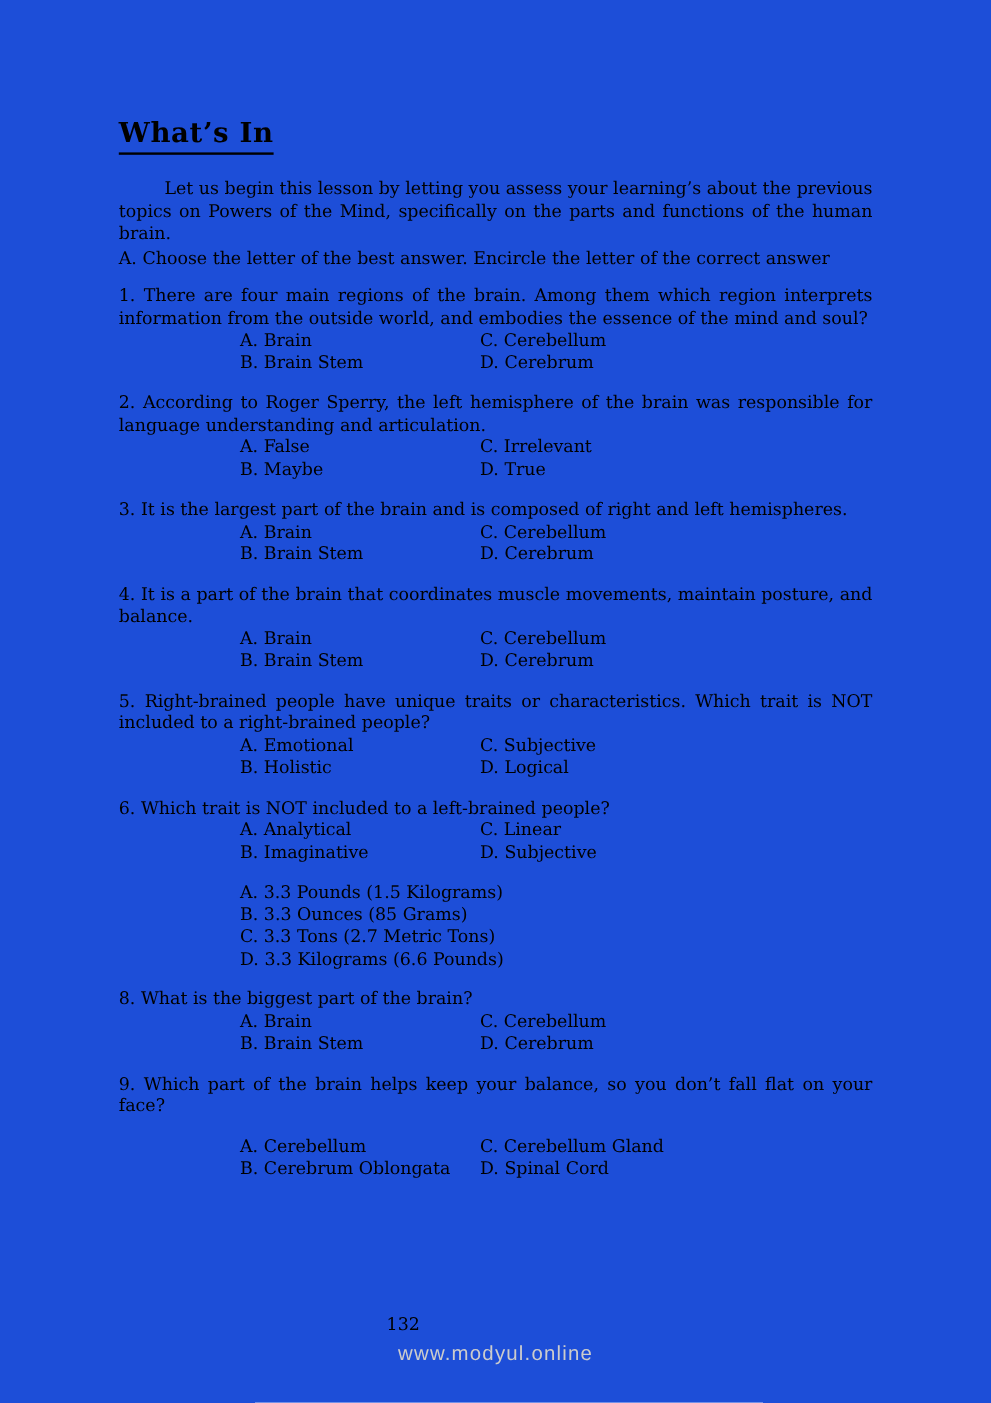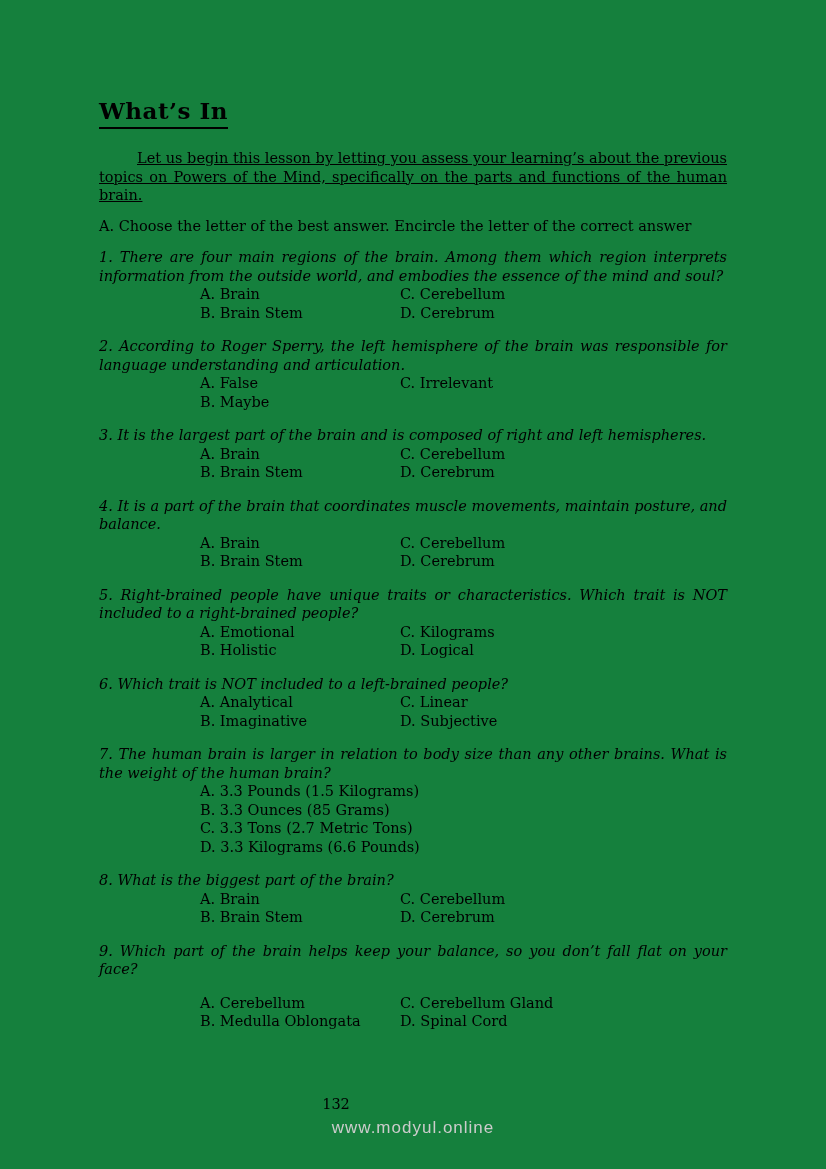--- a/index.html
+++ b/index.html
@@ -4,21 +4,21 @@
 <style>
   html, body {
     margin: 0;
     padding: 0;
     background: #ffffff;
   }
   .page {
     position: relative;
     width: 826px;
     height: 1169px;
-    background: #15803d;
+    background: #1d4ed8;
     color: #000000;
     font-family: "DejaVu Serif", "Liberation Serif", serif;
     font-size: 14.5px;
     line-height: 18.5px;
     overflow: hidden;
   }
   .content {
     position: absolute;
     left: 99px;
     top: 97px;
@@ -30,35 +30,33 @@
     font-weight: bold;
     margin: 0 0 20px 0;
     letter-spacing: 0.5px;
   }
   h1.page-title span {
     display: inline-block;
     border-bottom: 2.5px solid #000;
     padding-bottom: 2px;
   }
   p.intro {
-    margin: 0 0 12px 0;
+    margin: 0 0 2px 0;
     text-indent: 38px;
     text-align: justify;
-    text-decoration: underline;
   }
   p.direction {
     margin: 0 0 13px 0;
   }
   .question {
     margin: 0 0 15px 0;
   }
   .qtext {
     margin: 0;
     text-align: justify;
-    font-style: italic;
   }
   .options {
     margin: 0;
     padding-left: 101px;
   }
   .options.two-col {
     display: grid;
     grid-template-columns: 200px auto;
   }
   .options .opt {
@@ -108,20 +106,21 @@
         <span class="opt">D. Cerebrum</span>
       </div>
     </div>
 
     <div class="question">
       <p class="qtext">2. According to Roger Sperry, the left hemisphere of the brain was responsible for language understanding and articulation.</p>
       <div class="options two-col">
         <span class="opt">A. False</span>
         <span class="opt">C. Irrelevant</span>
         <span class="opt">B. Maybe</span>
+        <span class="opt">D. True</span>
       </div>
     </div>
 
     <div class="question">
       <p class="qtext">3. It is the largest part of the brain and is composed of right and left hemispheres.</p>
       <div class="options two-col">
         <span class="opt">A. Brain</span>
         <span class="opt">C. Cerebellum</span>
         <span class="opt">B. Brain Stem</span>
         <span class="opt">D. Cerebrum</span>
@@ -135,38 +134,37 @@
         <span class="opt">C. Cerebellum</span>
         <span class="opt">B. Brain Stem</span>
         <span class="opt">D. Cerebrum</span>
       </div>
     </div>
 
     <div class="question">
       <p class="qtext">5. Right-brained people have unique traits or characteristics. Which trait is NOT included to a right-brained people?</p>
       <div class="options two-col">
         <span class="opt">A. Emotional</span>
-        <span class="opt">C. Kilograms</span>
+        <span class="opt">C. Subjective</span>
         <span class="opt">B. Holistic</span>
         <span class="opt">D. Logical</span>
       </div>
     </div>
 
     <div class="question">
       <p class="qtext">6. Which trait is NOT included to a left-brained people?</p>
       <div class="options two-col">
         <span class="opt">A. Analytical</span>
         <span class="opt">C. Linear</span>
         <span class="opt">B. Imaginative</span>
         <span class="opt">D. Subjective</span>
       </div>
     </div>
 
     <div class="question">
-      <p class="qtext">7. The human brain is larger in relation to body size than any other brains.  What is the weight of the human brain?</p>
       <div class="options one-col">
         <span class="opt">A. 3.3 Pounds (1.5 Kilograms)</span>
         <span class="opt">B. 3.3 Ounces (85 Grams)</span>
         <span class="opt">C. 3.3 Tons (2.7 Metric Tons)</span>
         <span class="opt">D. 3.3 Kilograms (6.6 Pounds)</span>
       </div>
     </div>
 
     <div class="question">
       <p class="qtext">8. What is the biggest part of the brain?</p>
@@ -176,21 +174,21 @@
         <span class="opt">B. Brain Stem</span>
         <span class="opt">D. Cerebrum</span>
       </div>
     </div>
 
     <div class="question">
       <p class="qtext">9. Which part of the brain helps keep your balance, so you don’t fall flat on your face?</p>
       <div class="options two-col gap-before">
         <span class="opt">A. Cerebellum</span>
         <span class="opt">C. Cerebellum Gland</span>
-        <span class="opt">B. Medulla Oblongata</span>
+        <span class="opt">B. Cerebrum Oblongata</span>
         <span class="opt">D. Spinal Cord</span>
       </div>
     </div>
 
   </div>
 
   <div class="page-number">132</div>
   <div class="watermark">www.modyul.online</div>
 </div>
 

